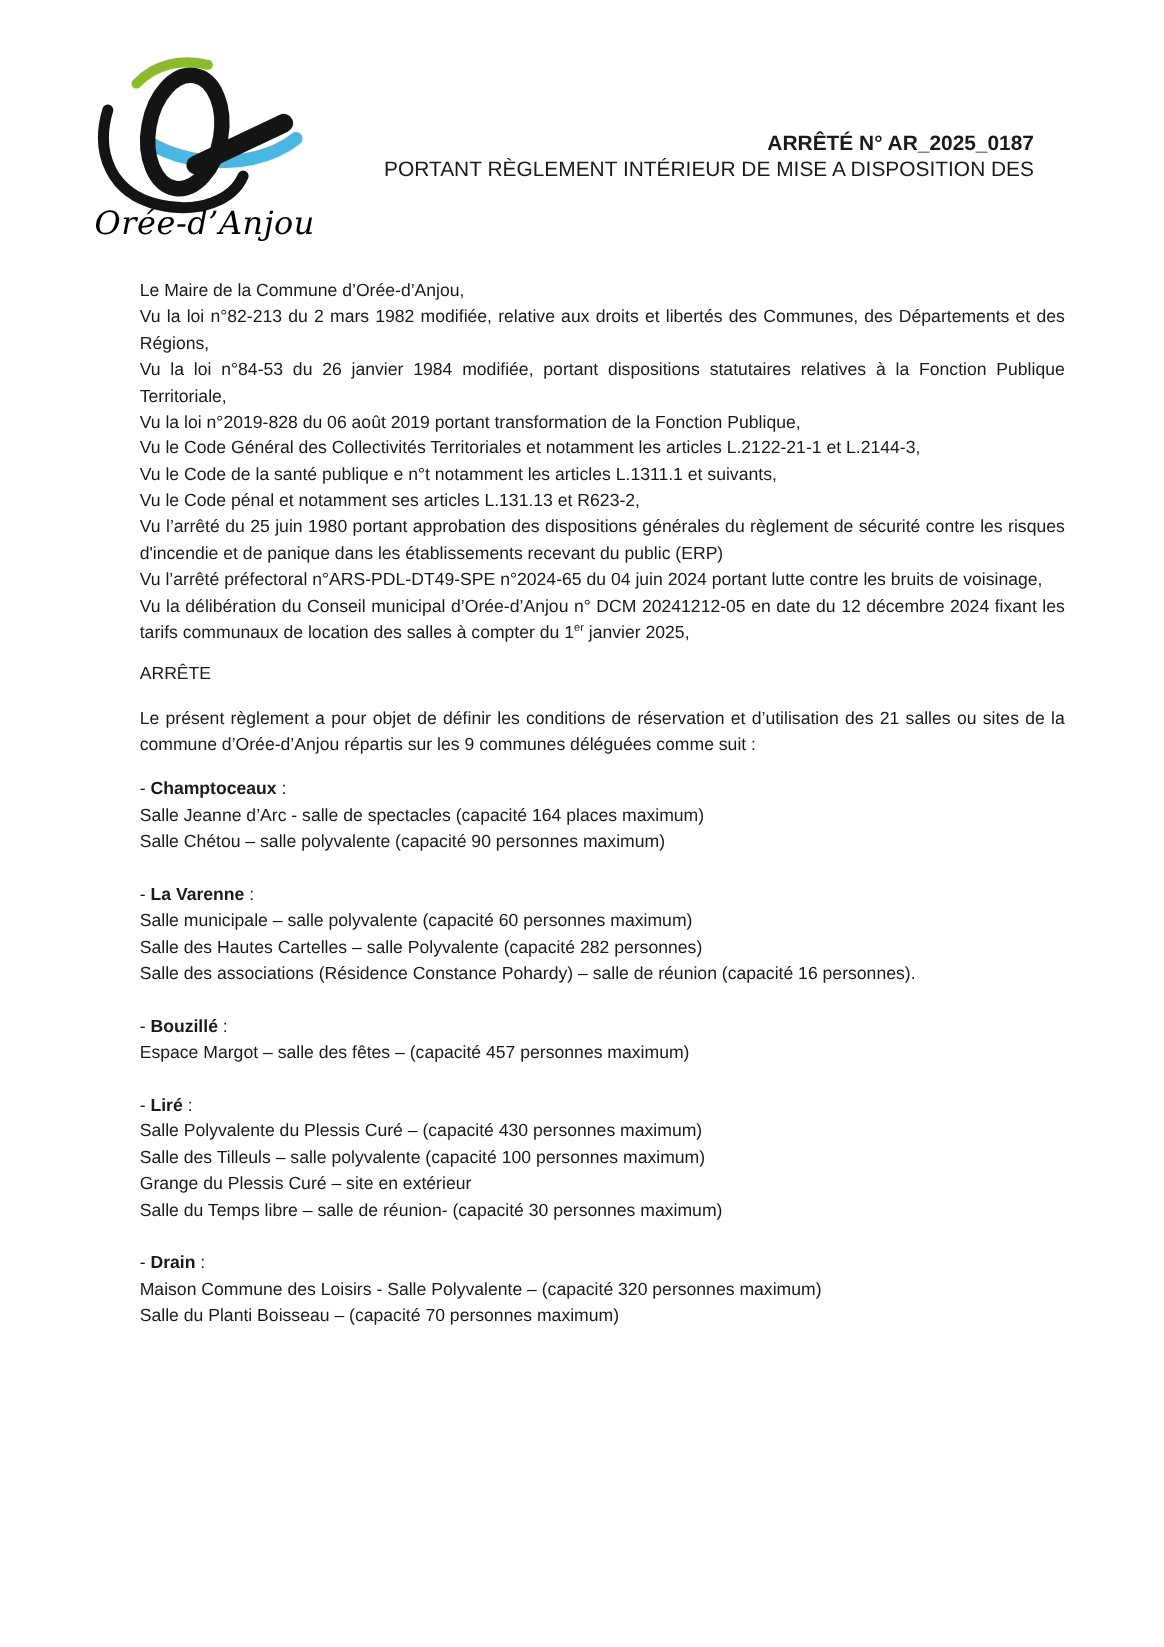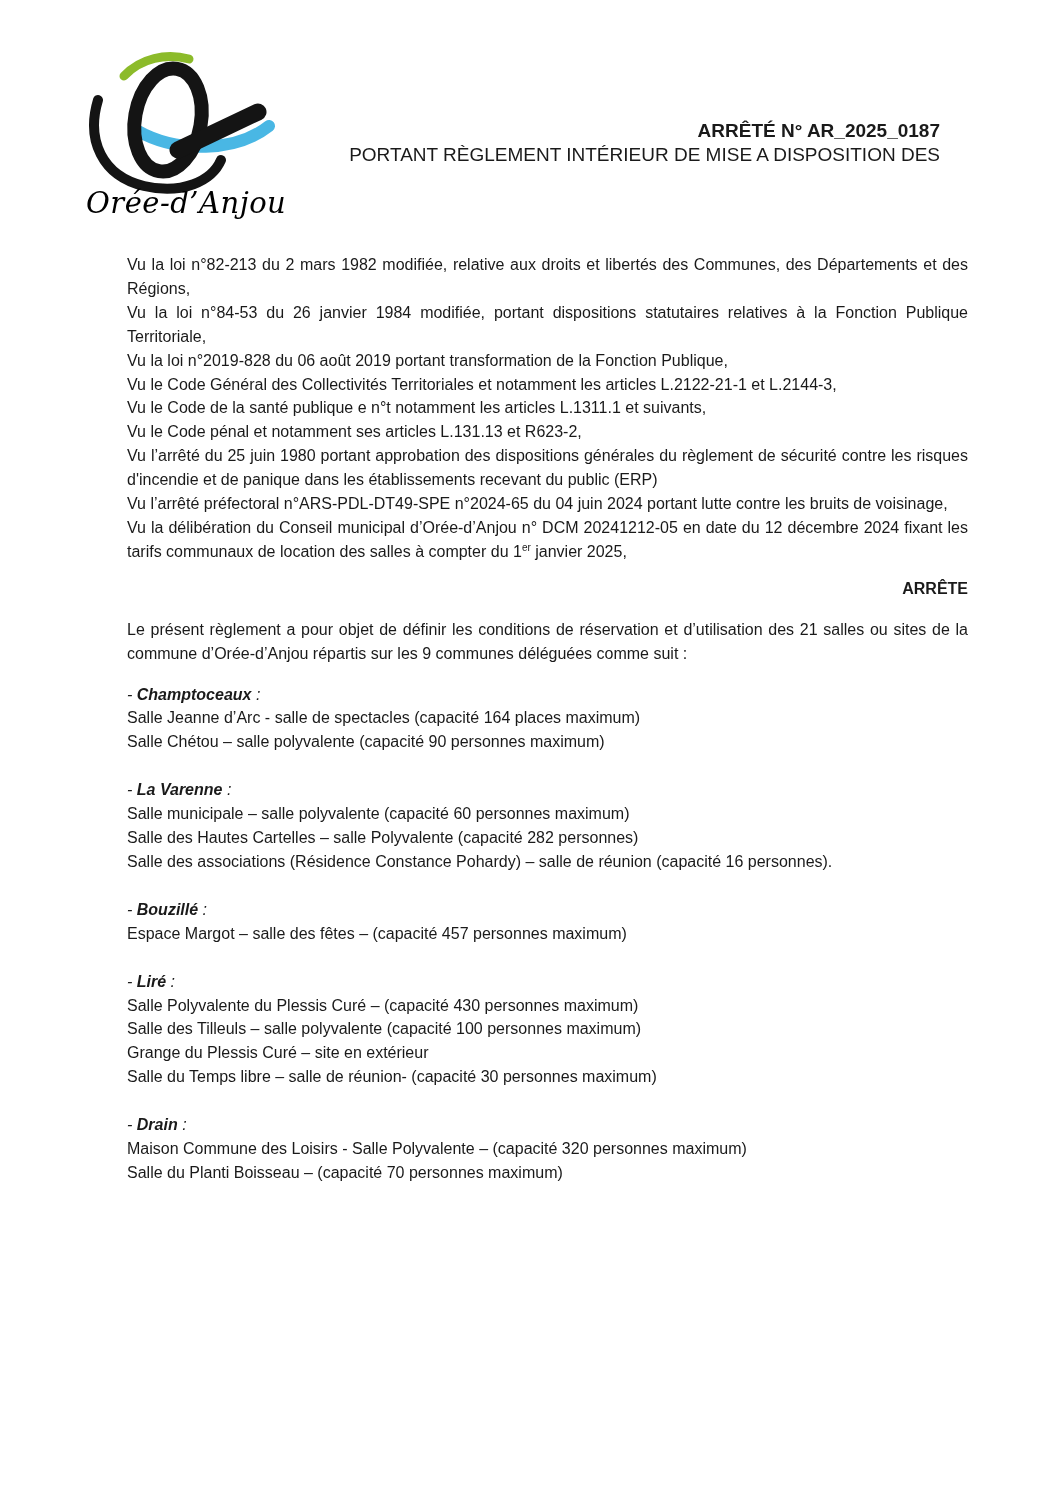--- a/index.html
+++ b/index.html
@@ -44,22 +44,22 @@
     position: absolute;
     left: 127px;
     top: 253px;
     width: 841px;
     font-size: 16px;
     line-height: 23.9px;
     text-align: justify;
   }
   .doc-body p { margin: 0; padding: 0; }
   .salutation { margin-bottom: 22px; }
-  .decree-heading { text-align: right; font-weight: 700; margin-top: 13px !important; margin-bottom: 17px !important; }
-  .sec-head { margin-top: 24px !important; text-align: left; font-style: italic; }
+  .decree-heading { text-align: left; font-weight: 400; margin-top: 13px !important; margin-bottom: 17px !important; }
+  .sec-head { margin-top: 24px !important; text-align: left; }
   .sec-head.first { margin-top: 17px !important; }
   .sec-name { font-weight: 700; }
   sup { font-size: 10px; line-height: 0; }
 </style>
 </head>
 <body>
 
 <div class="logo">
   <svg width="195" height="150" viewBox="0 0 195 150" aria-hidden="true">
 
@@ -76,20 +76,21 @@
   <div class="logo-text">Orée-d’Anjou</div>
 </div>
 
 <div class="title-block">
   <div class="title-line1">ARRÊTÉ N° AR_2025_0187</div>
   <div>PORTANT RÈGLEMENT INTÉRIEUR DE MISE A DISPOSITION DES</div>
 </div>
 
 <div class="doc-body">
 
+  <p class="salutation">Le Maire de la Commune d’Orée-d’Anjou,</p>
 
   <p>Vu la loi n°82-213 du 2 mars 1982 modifiée, relative aux droits et libertés des Communes, des Départements et des Régions,</p>
   <p>Vu la loi n°84-53 du 26 janvier 1984 modifiée, portant dispositions statutaires relatives à la Fonction Publique Territoriale,</p>
   <p>Vu la loi n°2019-828 du 06 août 2019 portant transformation de la Fonction Publique,</p>
   <p>Vu le Code Général des Collectivités Territoriales et notamment les articles L.2122-21-1 et L.2144-3,</p>
   <p>Vu le Code de la santé publique e n°t notamment les articles L.1311.1 et suivants,</p>
   <p>Vu le Code pénal et notamment ses articles L.131.13 et R623-2,</p>
   <p>Vu l’arrêté du 25 juin 1980 portant approbation des dispositions générales du règlement de sécurité contre les risques d'incendie et de panique dans les établissements recevant du public (ERP)</p>
   <p>Vu l’arrêté préfectoral n°ARS-PDL-DT49-SPE n°2024-65 du 04 juin 2024 portant lutte contre les bruits de voisinage,</p>
   <p><span>Vu la délibération du Conseil municipal d’Orée-d’Anjou n° DCM 20241212-05 en date du 12 décembre 2024 fixant les tarifs communaux de location des salles à compter du 1</span><sup>er</sup><span> janvier 2025,</span></p>

